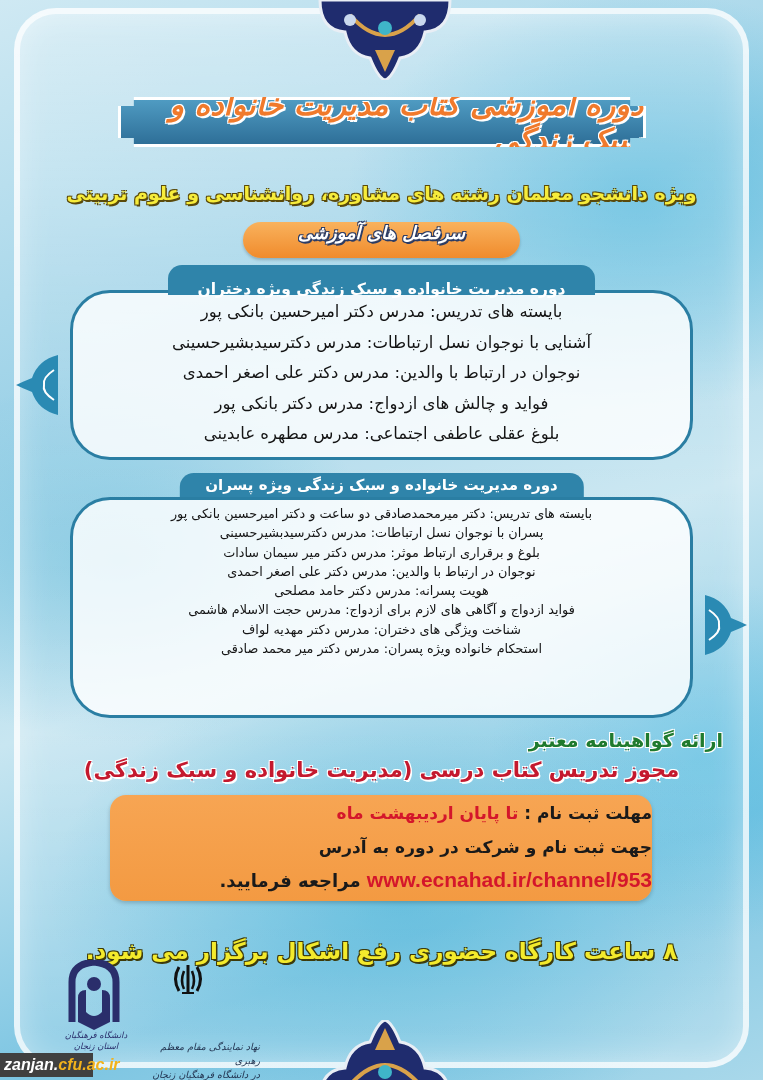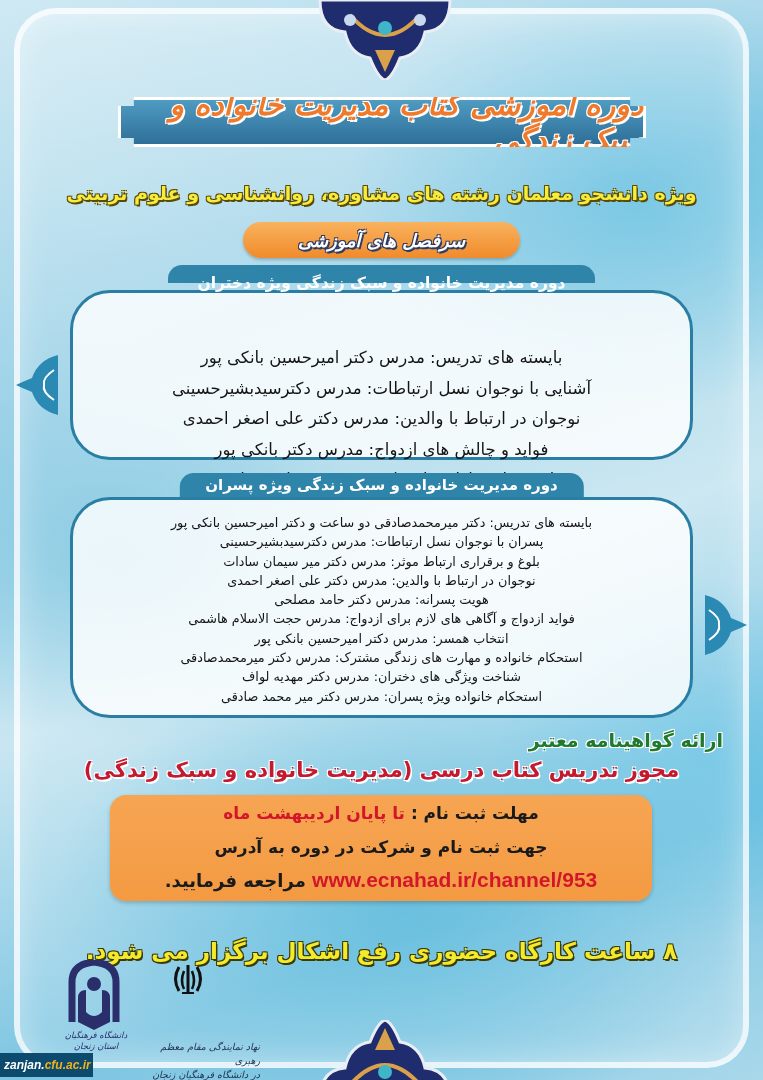--- a/index.html
+++ b/index.html
@@ -49,21 +49,21 @@
   .subtitle {
     position: absolute; left: 40px; top: 182px; width: 683px;
     direction: rtl; text-align: center;
     font-weight: bold; font-size: 19px; color: #f6ec3b;
     text-shadow: 1.5px 1.5px 0 #5a4a0a, -1px -1px 0 #5a4a0a, 1px -1px 0 #5a4a0a, -1px 1px 0 #5a4a0a;
   }
   .section-pill {
     position: absolute; left: 243px; top: 222px; width: 277px; height: 36px;
     background: linear-gradient(180deg, #f9b25d, #f08b2c);
     border-radius: 18px;
-    display: flex; align-items: center; justify-content: center;
+    display: flex; justify-content: center;
     box-shadow: 0 2px 3px rgba(0,0,0,0.2);
   }
   .section-pill span {
     direction: rtl; font-style: italic; font-weight: bold; font-size: 18px; color: #ffffff;
     text-shadow: 1.5px 1.5px 0 #2b3c66, -1px -1px 0 #2b3c66, 1px -1px 0 #2b3c66, -1px 1px 0 #2b3c66;
   }
 
   .course-box {
     position: absolute; left: 70px; width: 623px;
     border: 3px solid #2a7ea3;
@@ -71,29 +71,29 @@
     background: rgba(255,255,255,0.82);
   }
   .course-tab {
     position: absolute; left: 50%; transform: translateX(-50%);
     background: #2f84aa; color: #ffffff;
     border-radius: 14px 14px 0 0;
     direction: rtl; text-align: center; font-weight: bold;
     white-space: nowrap;
   }
   .girls-box { top: 290px; height: 170px; }
-  .girls-tab { top: -28px; height: 16px; padding: 9px 30px; font-size: 15.5px; }
-  .girls-list { list-style: none; padding-top: 4px; margin-top: 46px; }
+  .girls-tab { top: -28px; height: 16px; padding: 15px 30px; font-size: 15.5px; }
+  .girls-list { list-style: none; padding-top: 4px; }
   .girls-list li {
     direction: rtl; text-align: center; color: #141414;
     font-size: 16.5px; line-height: 30.5px; white-space: nowrap;
   }
   .boys-box { top: 497px; height: 221px; }
   .boys-tab { top: -27px; height: 24px; padding: 3px 26px; font-size: 15px; }
-  .boys-list { list-style: none; padding-top: 13px; }
+  .boys-list { list-style: none; padding-top: 4px; }
   .boys-list li {
     direction: rtl; text-align: center; color: #141414;
     font-size: 12.8px; line-height: 19.3px; white-space: nowrap;
   }
 
   .cert-line {
     position: absolute; left: 40px; top: 729px; width: 683px;
     direction: rtl; text-align: right; font-weight: bold; font-size: 19px; color: #1f7a2e;
     text-shadow: 1px 1px 0 #ffffff, -1px -1px 0 #ffffff, 1px -1px 0 #fff, -1px 1px 0 #fff;
   }
@@ -103,21 +103,21 @@
     text-shadow: 1.5px 1.5px 0 #ffffff, -1px -1px 0 #ffffff, 1px -1px 0 #fff, -1px 1px 0 #fff;
   }
   .reg-box {
     position: absolute; left: 110px; top: 795px; width: 542px; height: 106px;
     background: linear-gradient(180deg, #f7a553, #f39a42);
     border-radius: 16px;
     box-shadow: 0 2px 4px rgba(0,0,0,0.2);
   }
   .reg-line {
     position: absolute; left: 0; width: 100%;
-    direction: rtl; text-align: center; font-weight: bold; color: #1a1a1a;
+    direction: rtl; text-align: right; font-weight: bold; color: #1a1a1a;
     white-space: nowrap;
   }
   .reg-line-1 { top: 8px; font-size: 17px; }
   .reg-line-2 { top: 42px; font-size: 17px; }
   .reg-line-3 { top: 73px; font-size: 18px; }
   .red-text { color: #d4162b; }
   .url-text { color: #d4162b; direction: ltr; unicode-bidi: embed; font-family: "Liberation Sans", sans-serif; font-weight: bold; font-size: 21px; }
 
   .workshop-line {
     position: absolute; left: 30px; top: 938px; width: 703px;
@@ -130,23 +130,23 @@
     position: absolute; left: 56px; top: 1030px; width: 80px;
     direction: rtl; text-align: center; font-size: 8.5px; color: #2a2e6b; font-style: italic; line-height: 11px;
   }
   .emblem { position: absolute; left: 170px; top: 963px; width: 36px; height: 34px; }
   .emblem-text {
     position: absolute; left: 140px; top: 1040px; width: 120px;
     direction: rtl; text-align: right; font-size: 9.5px; color: #1f2f4c; font-style: italic; line-height: 14px;
   }
   .watermark {
     position: absolute; left: 0; top: 1053px; width: 93px; height: 24px;
-    background: #0c4a6e; color: #ffffff;
+    background: #404040; color: #ffffff;
     font-family: "Liberation Sans", sans-serif; font-style: italic; font-weight: bold;
-    font-size: 12px; line-height: 24px; padding-left: 4px;
+    font-size: 16px; line-height: 24px; padding-left: 4px;
   }
   .watermark .accent { color: #f2b21b; }
 </style>
 </head>
 <body>
 
 <div class="frame"></div>
 
 <svg class="ornament-top" viewBox="0 0 170 120">
   <path d="M20 40 Q20 70 45 72 Q50 95 70 98 Q78 118 85 120 Q92 118 100 98 Q120 95 125 72 Q150 70 150 40 Z" fill="#1f2c6e" stroke="#e9eef5" stroke-width="3"></path>
@@ -189,22 +189,20 @@
 
 <div class="course-box boys-box">
   <div class="course-tab boys-tab">دوره مدیریت خانواده و سبک زندگی ویژه پسران</div>
   <ul class="boys-list">
     <li>بایسته های تدریس: دکتر میرمحمدصادقی دو ساعت و دکتر امیرحسین بانکی پور</li>
     <li>پسران با نوجوان نسل ارتباطات: مدرس دکترسیدبشیرحسینی</li>
     <li>بلوغ و برقراری ارتباط موثر: مدرس دکتر میر سیمان سادات</li>
     <li>نوجوان در ارتباط با والدین: مدرس دکتر علی اصغر احمدی</li>
     <li>هویت پسرانه: مدرس دکتر حامد مصلحی</li>
     <li>فواید ازدواج و آگاهی های لازم برای ازدواج: مدرس حجت الاسلام هاشمی</li>
-    <li>انتخاب همسر: مدرس دکتر امیرحسین بانکی پور</li>
-    <li>استحکام خانواده و مهارت های زندگی مشترک: مدرس دکتر میرمحمدصادقی</li>
     <li>شناخت ویژگی های دختران: مدرس دکتر مهدیه لواف</li>
     <li>استحکام خانواده ویژه پسران: مدرس دکتر میر محمد صادقی</li>
   </ul>
 </div>
 
 <div class="cert-line">ارائه گواهینامه معتبر</div>
 <div class="license-line">مجوز تدریس کتاب درسی (مدیریت خانواده و سبک زندگی)</div>
 
 <div class="reg-box">
   <div class="reg-line reg-line-1">

